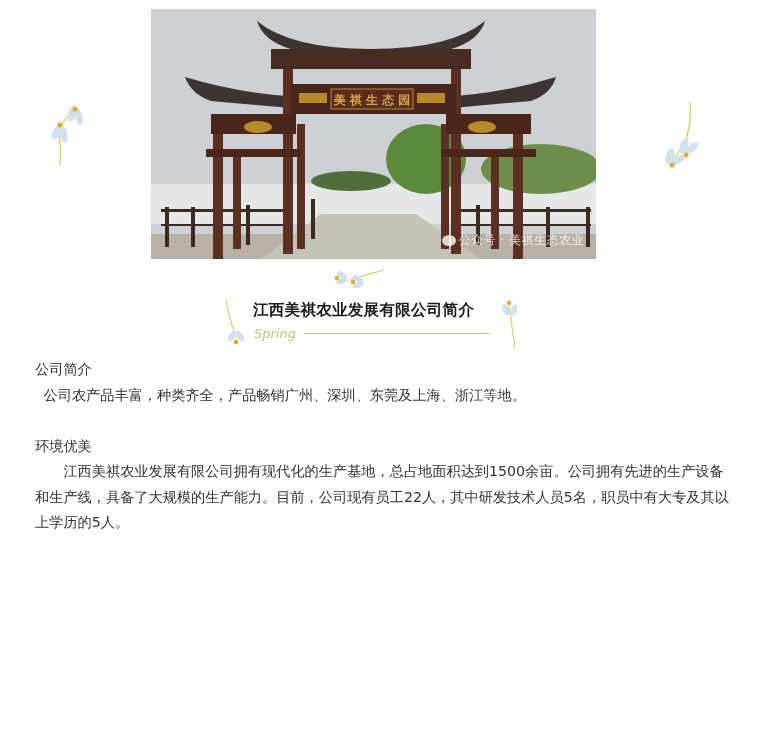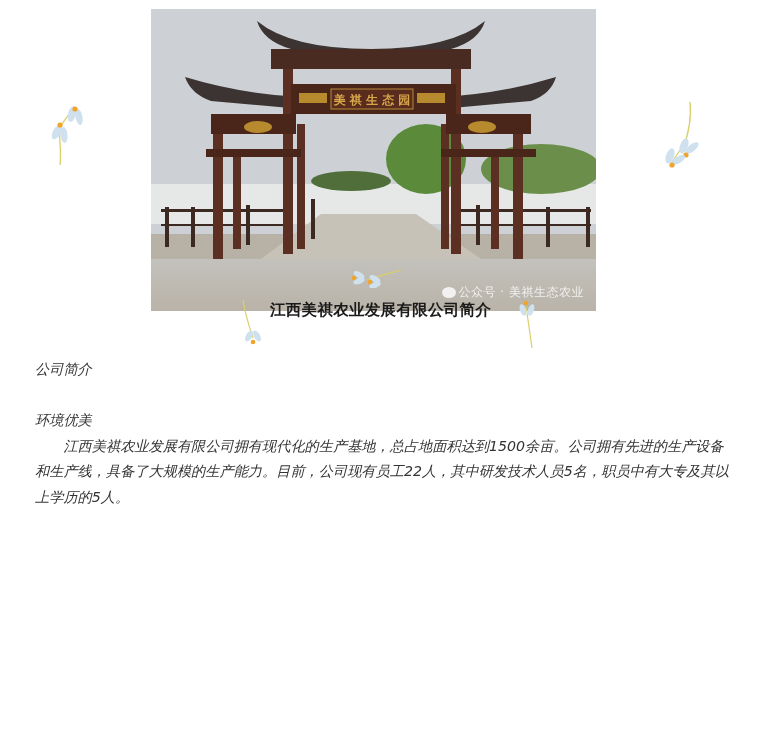--- a/index.html
+++ b/index.html
@@ -1,48 +1,48 @@
 <!DOCTYPE html>
 <html><head>
   <meta charset="utf-8">
   <style>
     * { margin: 0; padding: 0; box-sizing: border-box; }
     html, body { width: 770px; height: 741px; background: #ffffff; overflow: hidden; }
     body { font-family: "DejaVu Sans", "Liberation Sans", sans-serif; color: #333333; position: relative; }
 
     .hero-wrap { position: absolute; left: 0; top: 0; width: 770px; height: 262px; }
     .photo {
-      position: absolute; left: 151px; top: 9px; width: 445px; height: 302px;
+      position: absolute; left: 151px; top: 9px; width: 445px; height: 250px;
       overflow: hidden; background: linear-gradient(#c9cdd1 0%, #d6d9dc 55%, #cfd3d4 62%, #b9b3a8 100%);
     }
     .photo svg { display: block; }
     .watermark {
       position: absolute; right: 12px; bottom: 10px; font-size: 12px; color: rgba(255,255,255,0.78);
       display: flex; align-items: center; gap: 3px; letter-spacing: 0.5px;
     }
     .wm-icon { width: 14px; height: 11px; border-radius: 50%; background: rgba(255,255,255,0.8); display: inline-block; }
 
     .flower { position: absolute; }
     .flower-left { left: 48px; top: 97px; }
     .flower-right { left: 660px; top: 100px; }
 
-    .title-block { position: absolute; left: 235px; top: 262px; width: 310px; height: 88px; }
+    .title-block { position: absolute; left: 218px; top: 262px; width: 310px; height: 88px; }
     .title-flower-top { position: absolute; left: 110px; top: 4px; }
     .title-flower-left { position: absolute; left: 4px; top: 36px; }
     .title-flower-right { position: absolute; left: 283px; top: 36px; }
     .title-text {
       position: absolute; left: 35px; top: 38px; font-size: 15.5px; font-weight: bold; color: #1a1a1a;
       letter-spacing: 0.3px; white-space: nowrap;
     }
     .spring-row { position: absolute; left: 36px; top: 64px; display: flex; align-items: center; }
     .spring-text { font-style: italic; font-size: 13px; color: #c7c27a; font-family: "DejaVu Sans", sans-serif; }
     .spring-line { width: 186px; height: 1px; background: #cdc684; margin-left: 8px; }
 
     .content { position: absolute; left: 35px; top: 357px; width: 700px; font-size: 14.2px; line-height: 25.5px; color: #333; }
-    .content p { white-space: normal; font-style: italic; }
+    .content p { white-space: normal; }
     .indent { text-indent: 2em; }
     .indent-s { text-indent: 0.6em; }
     .gap { height: 25.5px; }
   </style>
 </head>
 <body>
 
 <div class="hero-wrap">
 
   <svg class="flower flower-left" width="40" height="72" viewBox="0 0 40 72">
@@ -148,20 +148,25 @@
     <ellipse cx="18" cy="38" rx="3" ry="6" fill="#cfe1ee" transform="rotate(-30 18 38)"></ellipse>
     <circle cx="14" cy="44" r="2.3" fill="#f0a52a"></circle>
   </svg>
   <svg class="title-flower-right" width="24" height="52" viewBox="0 0 24 52">
     <path d="M8 8 C10 22, 12 36, 14 50" stroke="#d9cf6a" stroke-width="1.2" fill="none"></path>
     <ellipse cx="5" cy="12" rx="3" ry="6" fill="#cfe1ee" transform="rotate(-20 5 12)"></ellipse>
     <ellipse cx="13" cy="12" rx="3" ry="6" fill="#cfe1ee" transform="rotate(20 13 12)"></ellipse>
     <circle cx="8" cy="5" r="2.3" fill="#f0a52a"></circle>
   </svg>
   <div class="title-text">江西美祺农业发展有限公司简介</div>
+  <div class="spring-row">
+    <span class="spring-text">Spring</span>
+    <span class="spring-line"></span>
+  </div>
 </div>
 
 <div class="content">
   <p>公司简介</p>
+  <p class="indent-s">公司农产品丰富，种类齐全，产品畅销广州、深圳、东莞及上海、浙江等地。</p>
   <div class="gap"></div>
   <p>环境优美</p>
   <p class="indent">江西美祺农业发展有限公司拥有现代化的生产基地，总占地面积达到1500余亩。公司拥有先进的生产设备和生产线，具备了大规模的生产能力。目前，公司现有员工22人，其中研发技术人员5名，职员中有大专及其以上学历的5人。</p>
 </div>
 
 </body></html>

